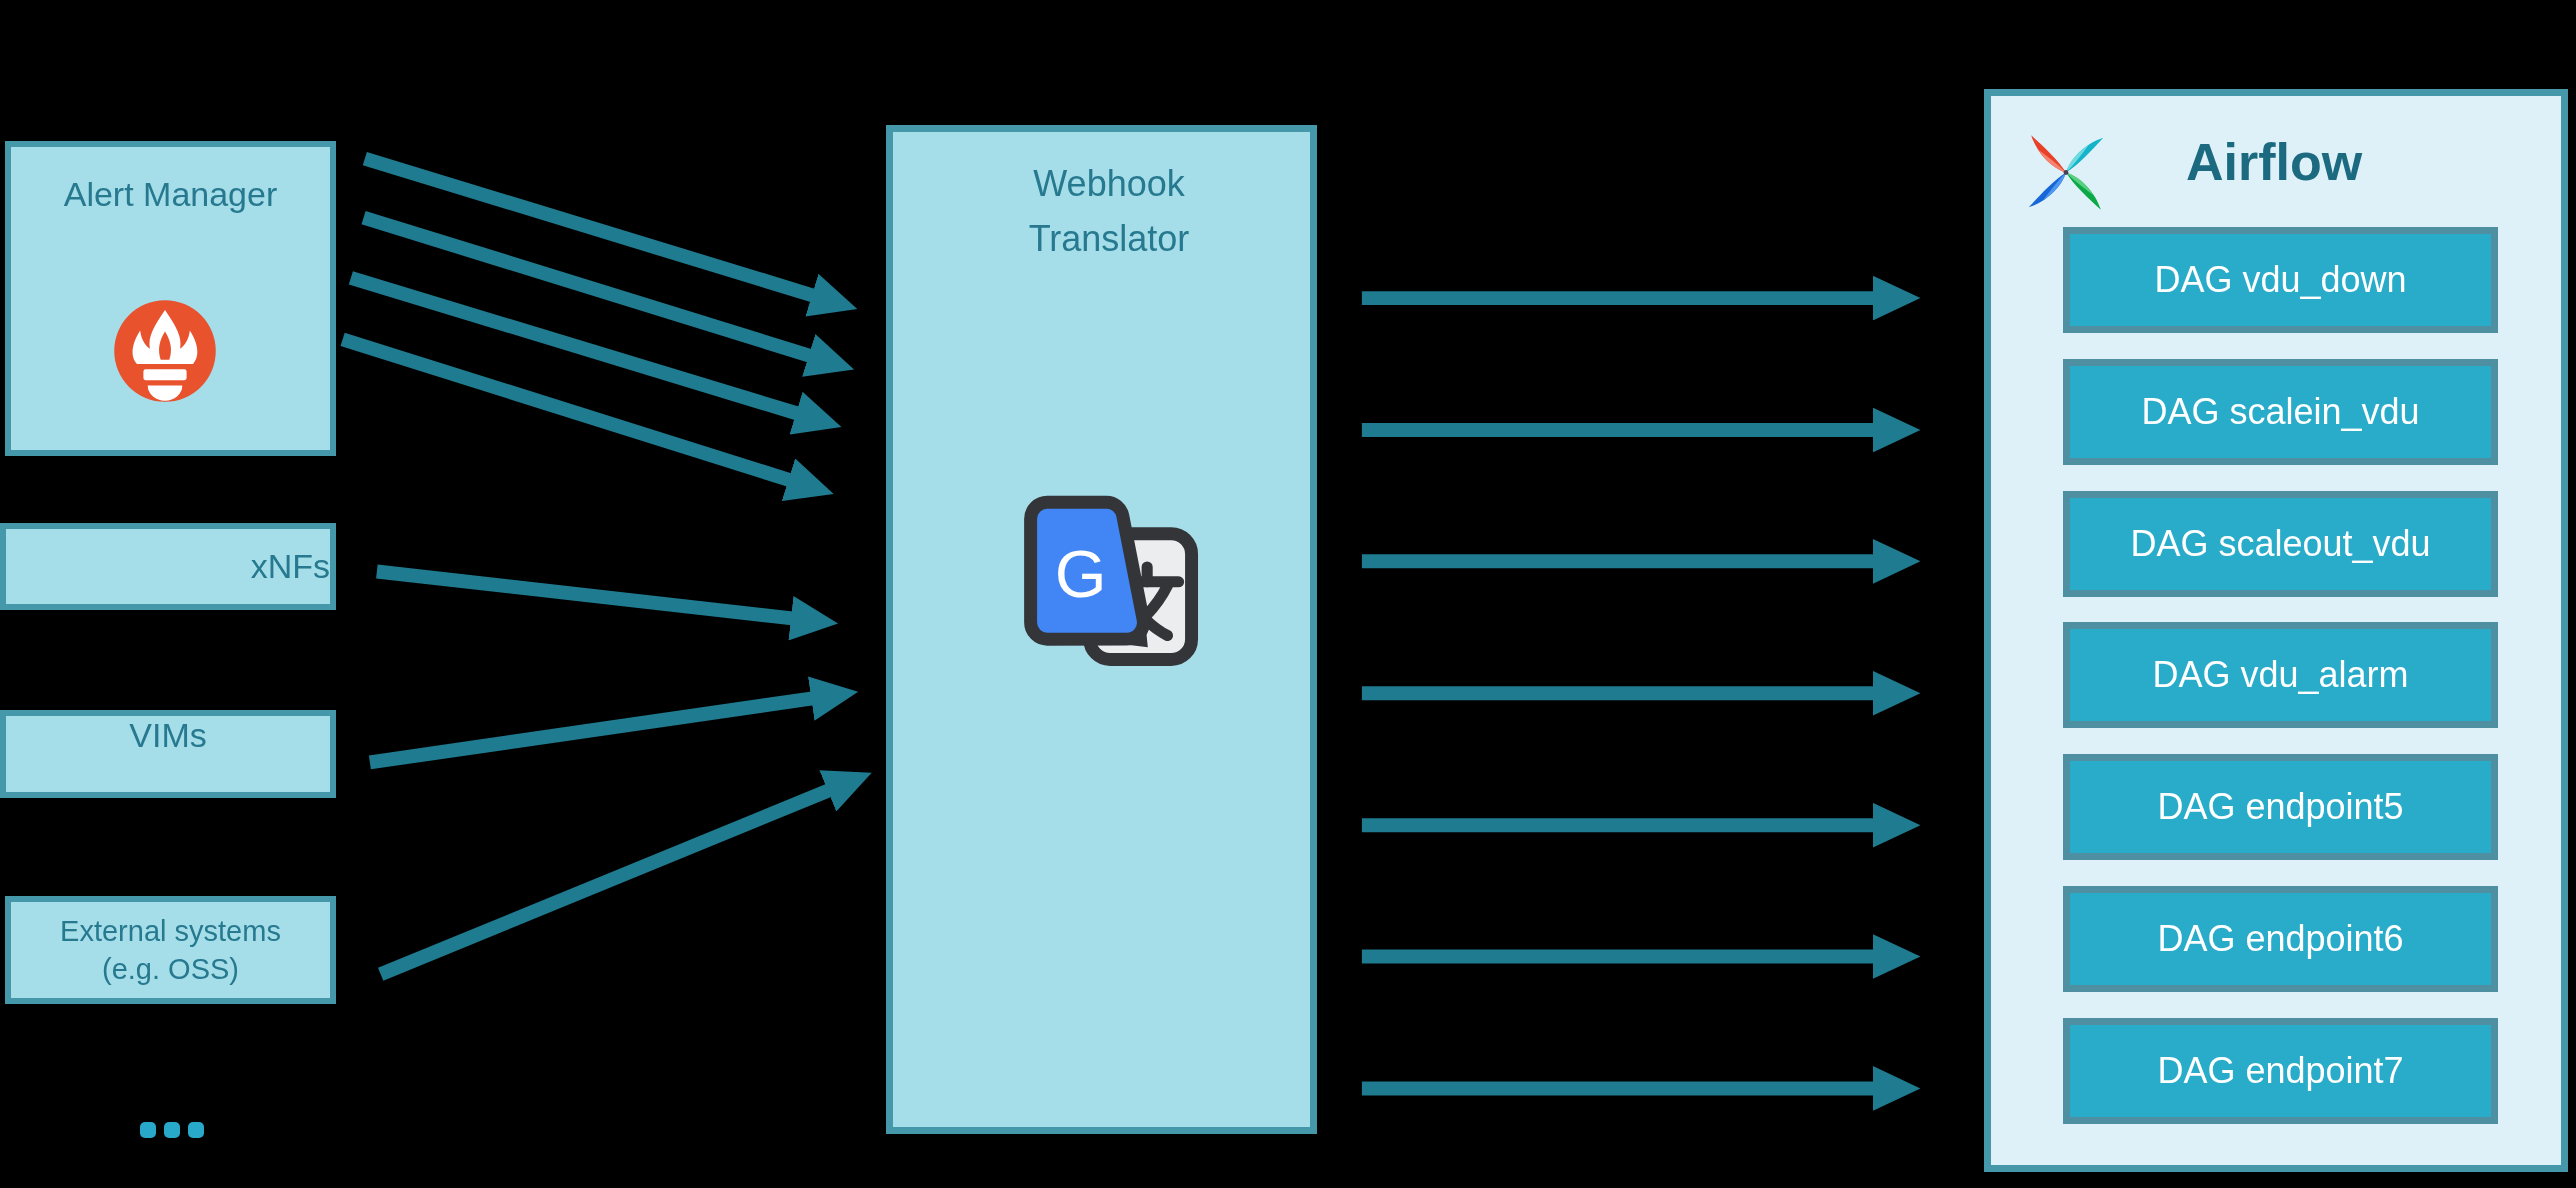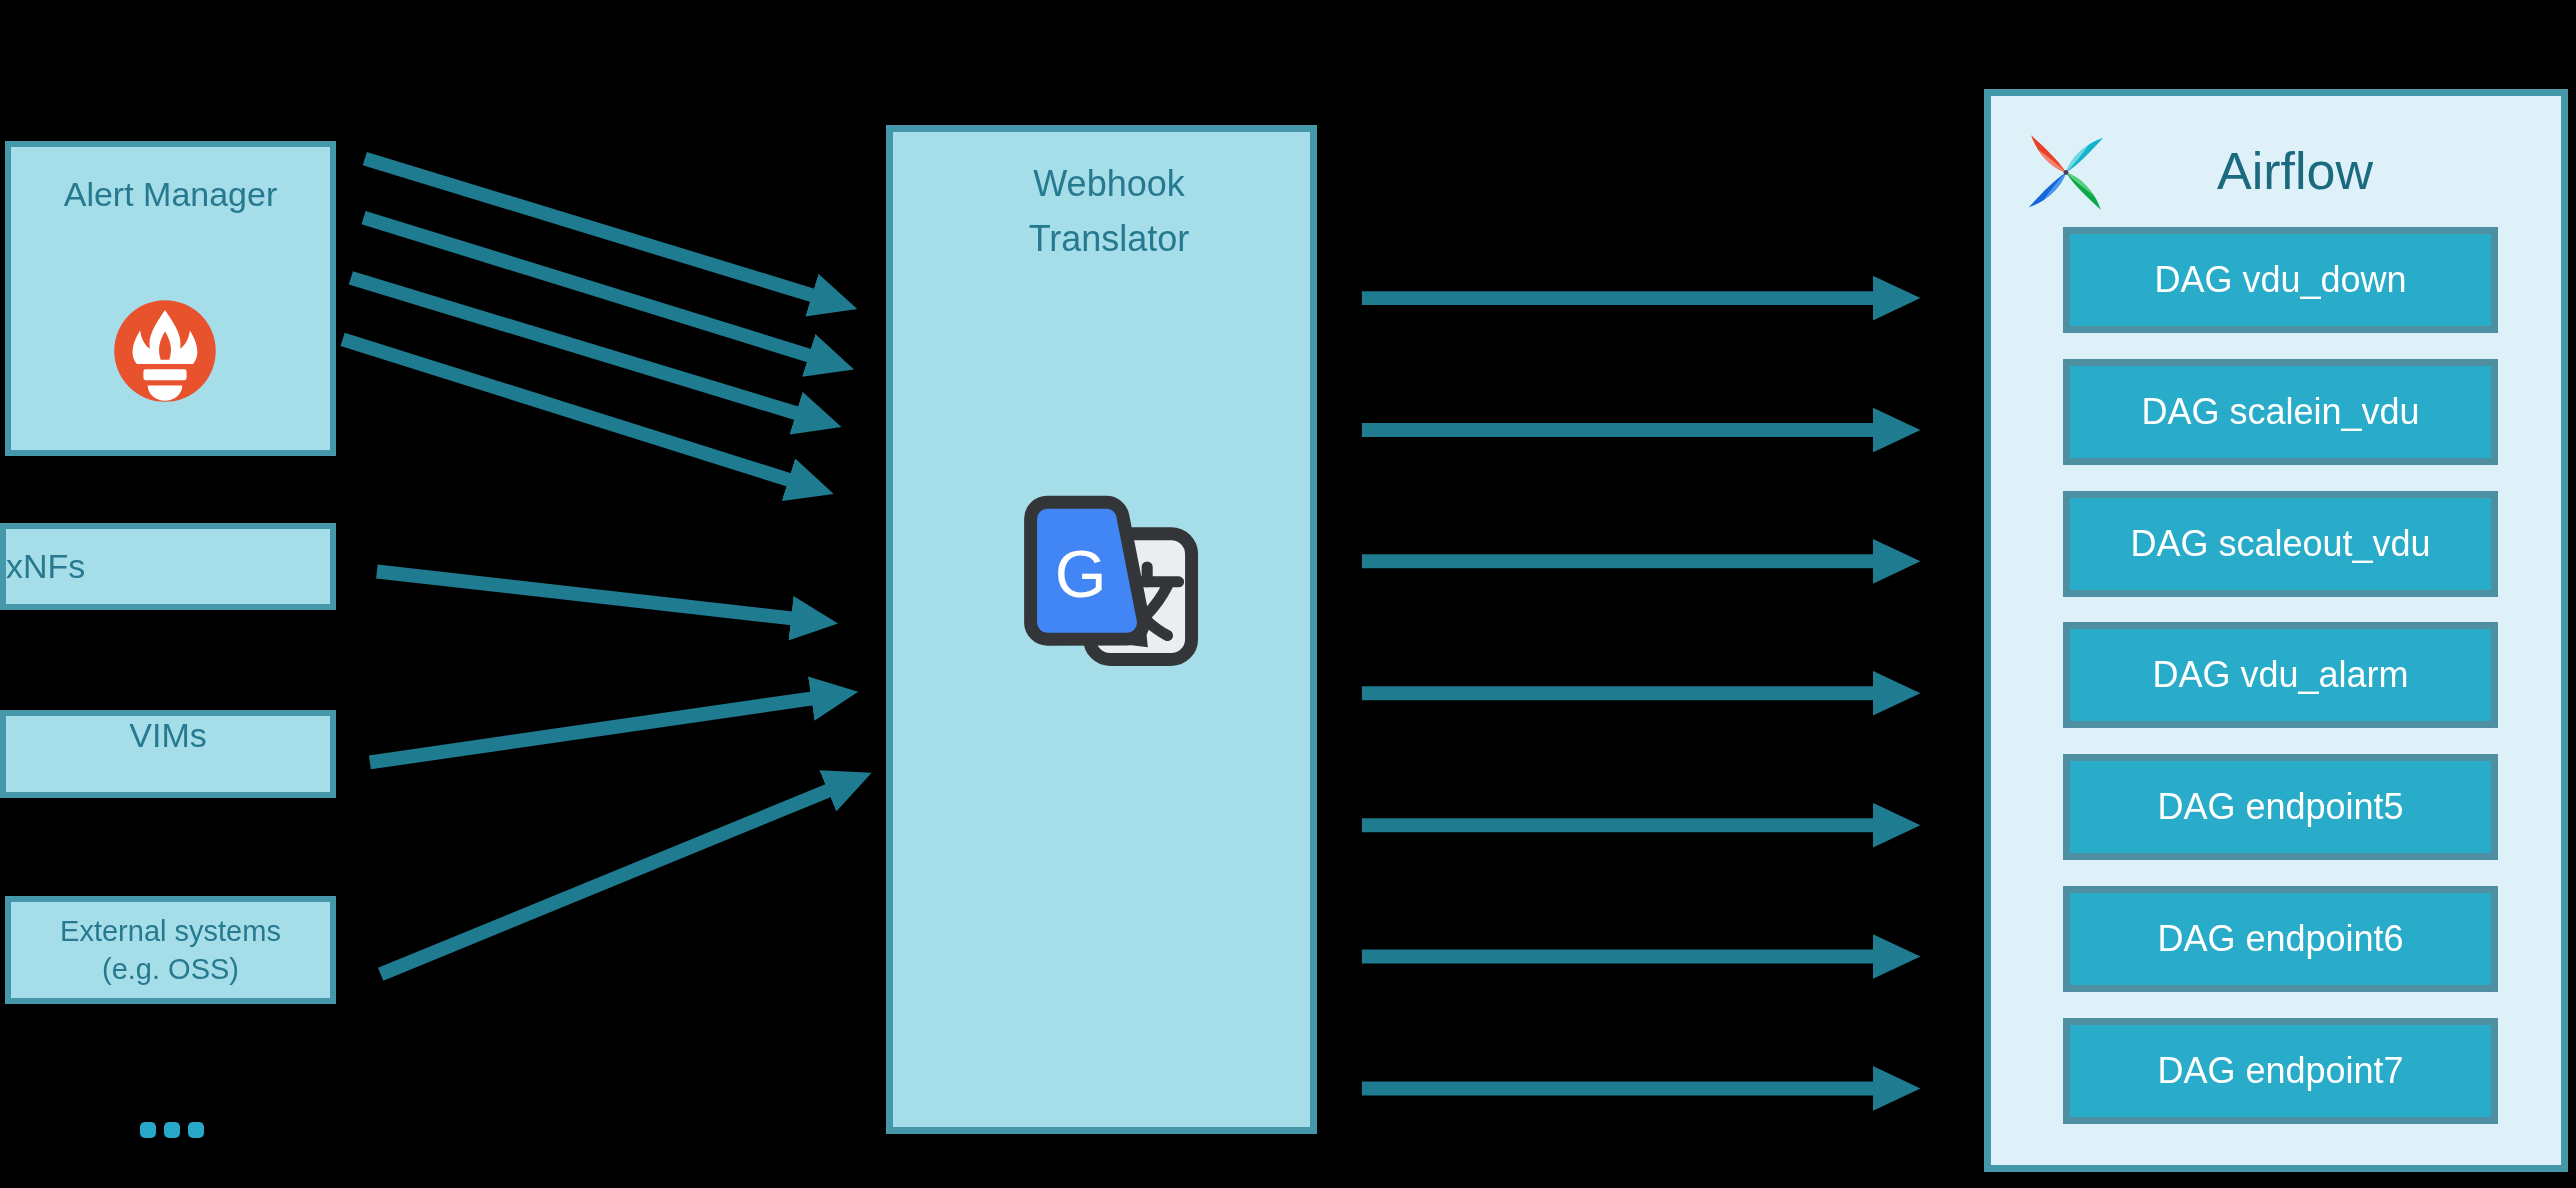--- a/index.html
+++ b/index.html
@@ -4,35 +4,35 @@
 <style>
   html,body{margin:0;padding:0;background:#000;}
   #canvas{position:relative;width:2576px;height:1188px;background:var(--bg,#000);
           font-family:"Liberation Sans", sans-serif;overflow:hidden;}
   .lightbox{position:absolute;background:var(--boxFill,#a5dde9);
             border:6.3px solid var(--boxBorder,#4597aa);box-sizing:border-box;}
   .lbl{color:var(--boxText,#26798f);font-size:34px;text-align:center;}
   #alert-manager{left:5px;top:141px;width:331px;height:315px;}
   #alert-manager .lbl{margin-top:28px;}
   #prometheus{position:absolute;left:100px;top:150px;width:108px;height:108px;}
-  #xnfs{left:0;top:523px;width:336px;height:87px;display:flex;align-items:center;justify-content:flex-start;}
+  #xnfs{left:0;top:523px;width:336px;height:87px;display:flex;align-items:center;justify-content:flex-end;}
   #vims{left:0;top:710px;width:336px;height:88px;display:flex;align-items:flex-start;justify-content:center;}
   #external{left:5px;top:896px;width:331px;height:108px;display:flex;flex-direction:column;
             align-items:center;justify-content:center;}
   #external .lbl{font-size:29px;line-height:38px;margin:0;}
   #more-dots{position:absolute;left:140px;top:1122px;display:flex;gap:8.2px;}
   #more-dots .dot{width:16px;height:16px;border-radius:5px;background:var(--dots,#29a9ca);}
   #webhook{left:886px;top:125px;width:431px;height:1009px;border-width:7px;}
   #webhook .lbl{margin-top:24px;line-height:55px;font-size:36px;padding-left:15px;}
   #gtranslate{position:absolute;left:124px;top:361px;width:190px;height:185px;}
   #airflow{left:1984px;top:89px;width:584px;height:1083px;border-width:7px;
            background:var(--airflowFill,#def1f8);}
   #airflow-logo{position:absolute;left:34px;top:36px;width:82px;height:81px;}
-  #airflow-title{position:absolute;left:195px;top:45px;font-size:52px;font-weight:normal;
-                 color:var(--airflowTitle,#1c6a80);margin-left:31px;}
+  #airflow-title{position:absolute;left:195px;top:36px;font-size:52px;font-weight:bold;
+                 color:var(--airflowTitle,#1c6a80);}
   .dag{position:absolute;left:72px;width:435px;height:106px;background:var(--dagFill,#29acc9);
        border:7px solid var(--dagBorder,#4e8fa2);box-sizing:border-box;
        display:flex;align-items:center;justify-content:center;
        color:var(--dagText,#fff);font-size:36px;}
   #dag0{top:131px}#dag1{top:263px}#dag2{top:395px}#dag3{top:526px}
   #dag4{top:658px}#dag5{top:790px}#dag6{top:922px}
   #arrows{position:absolute;left:0;top:0;pointer-events:none;}
   #arrows line{stroke:var(--arrow,#1e7b90);stroke-width:22px;}
   #arrows .ah{fill:var(--arrow,#1e7b90);}
 </style>

